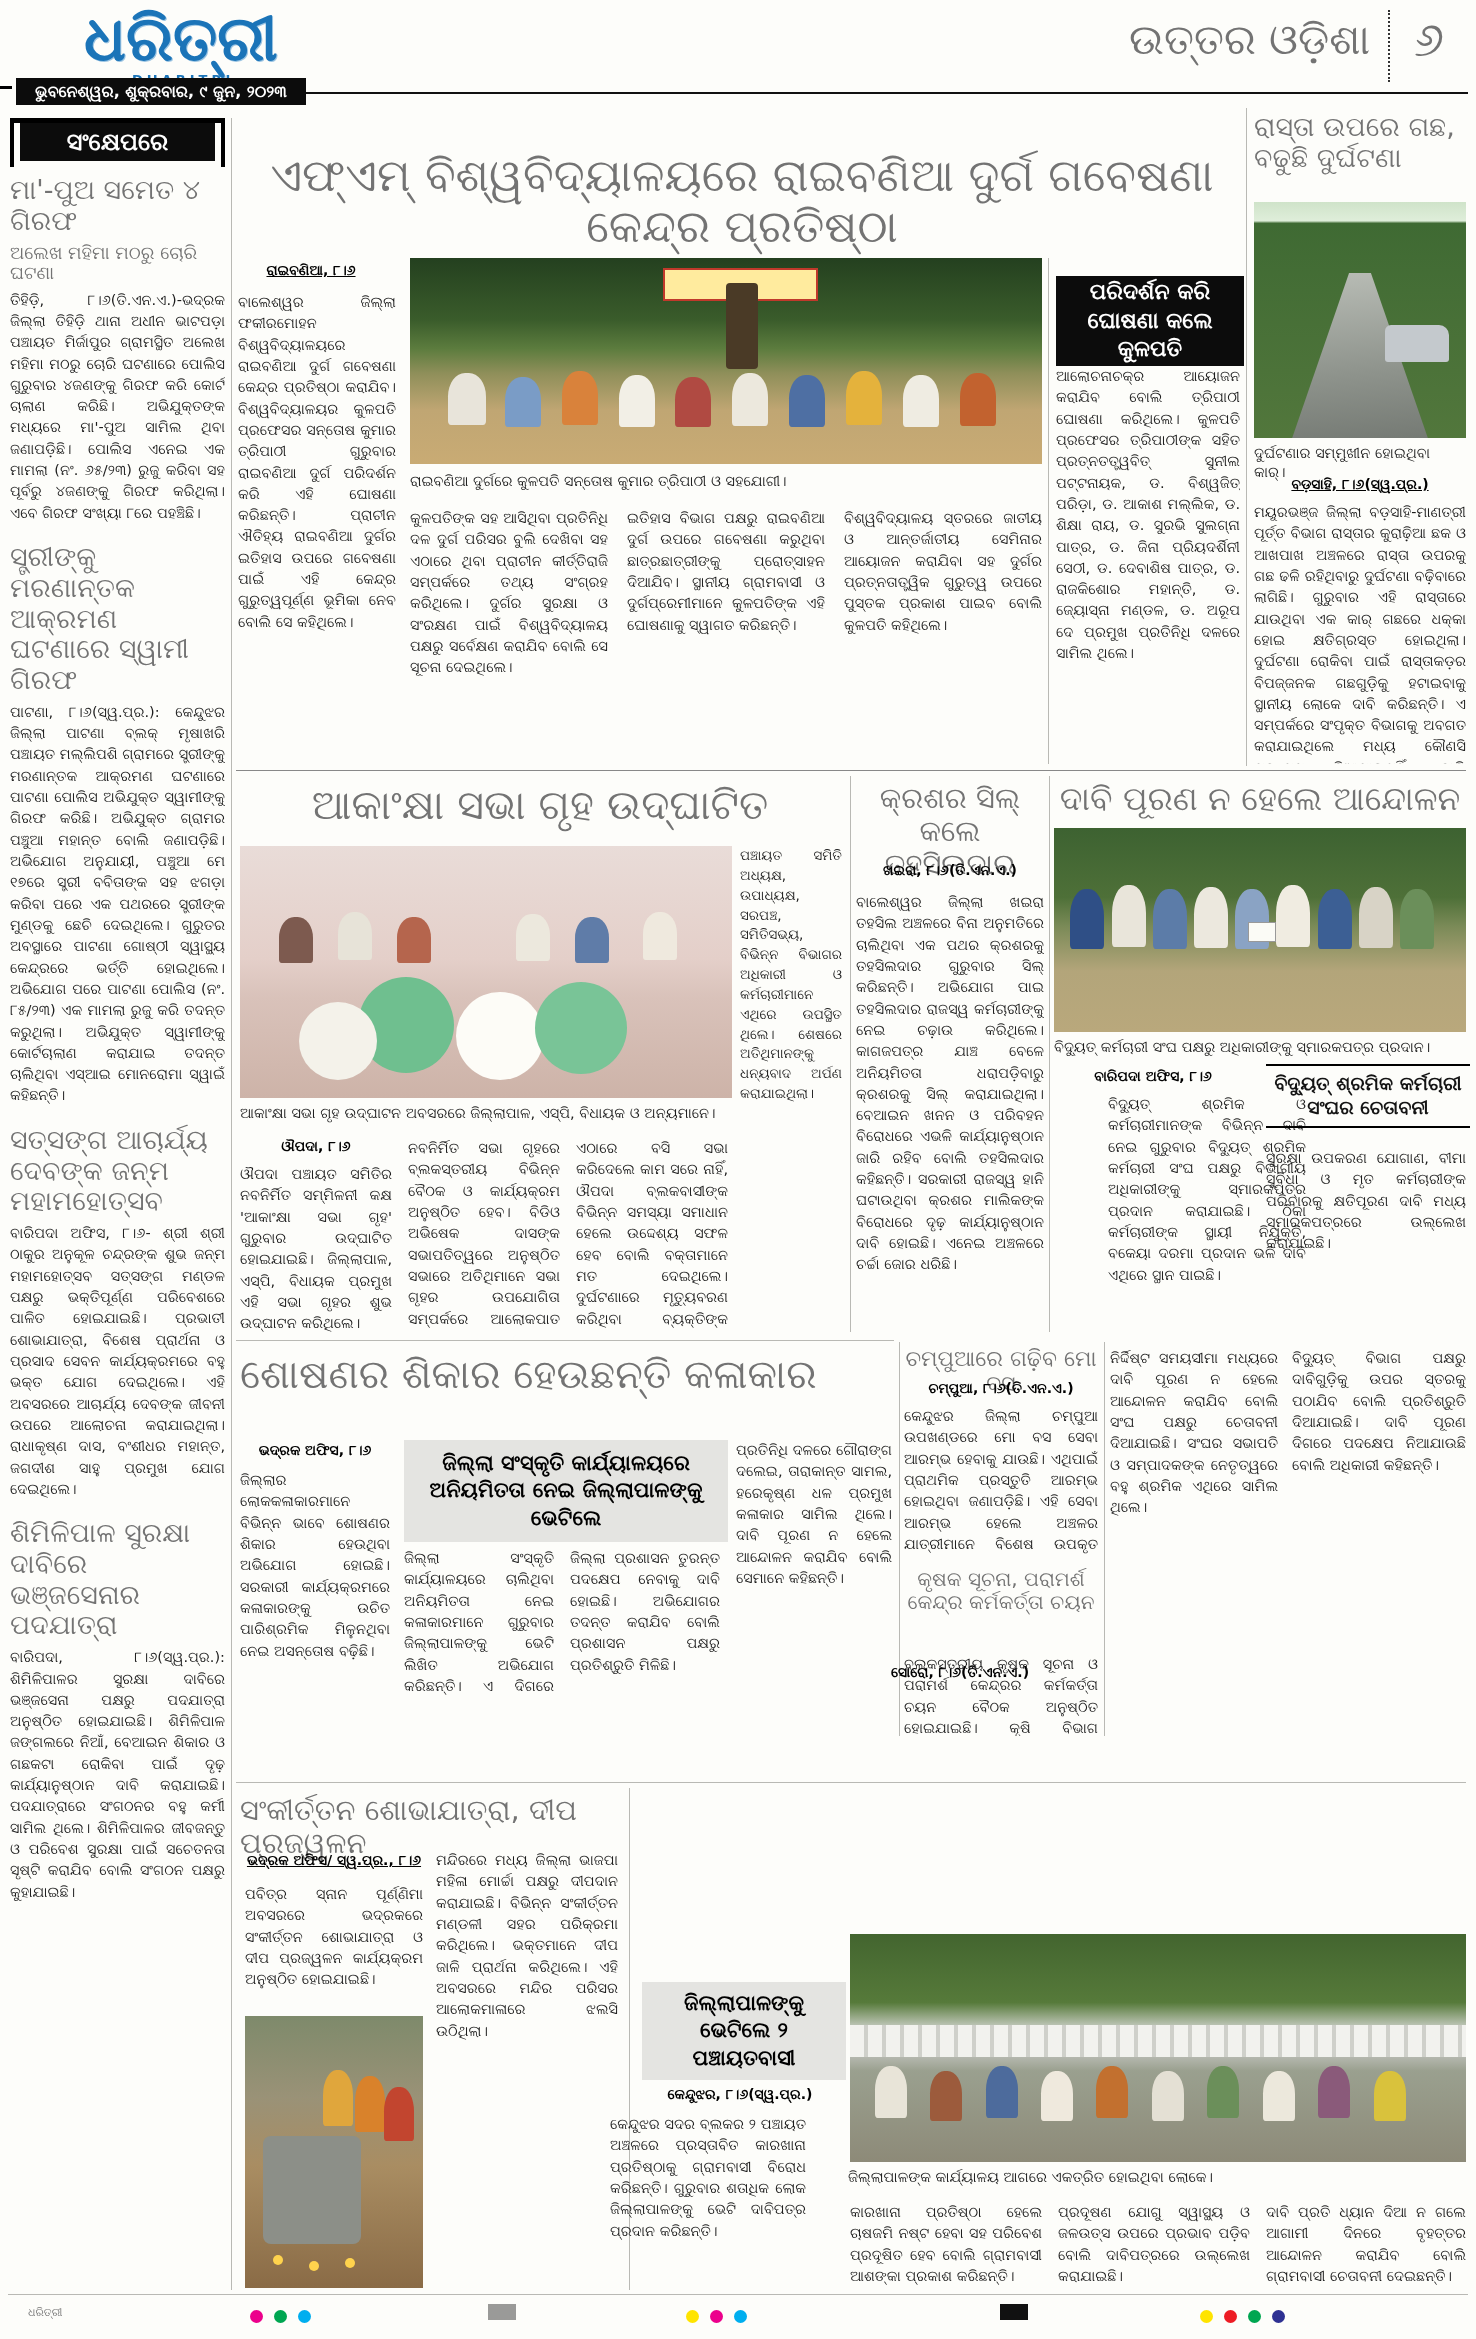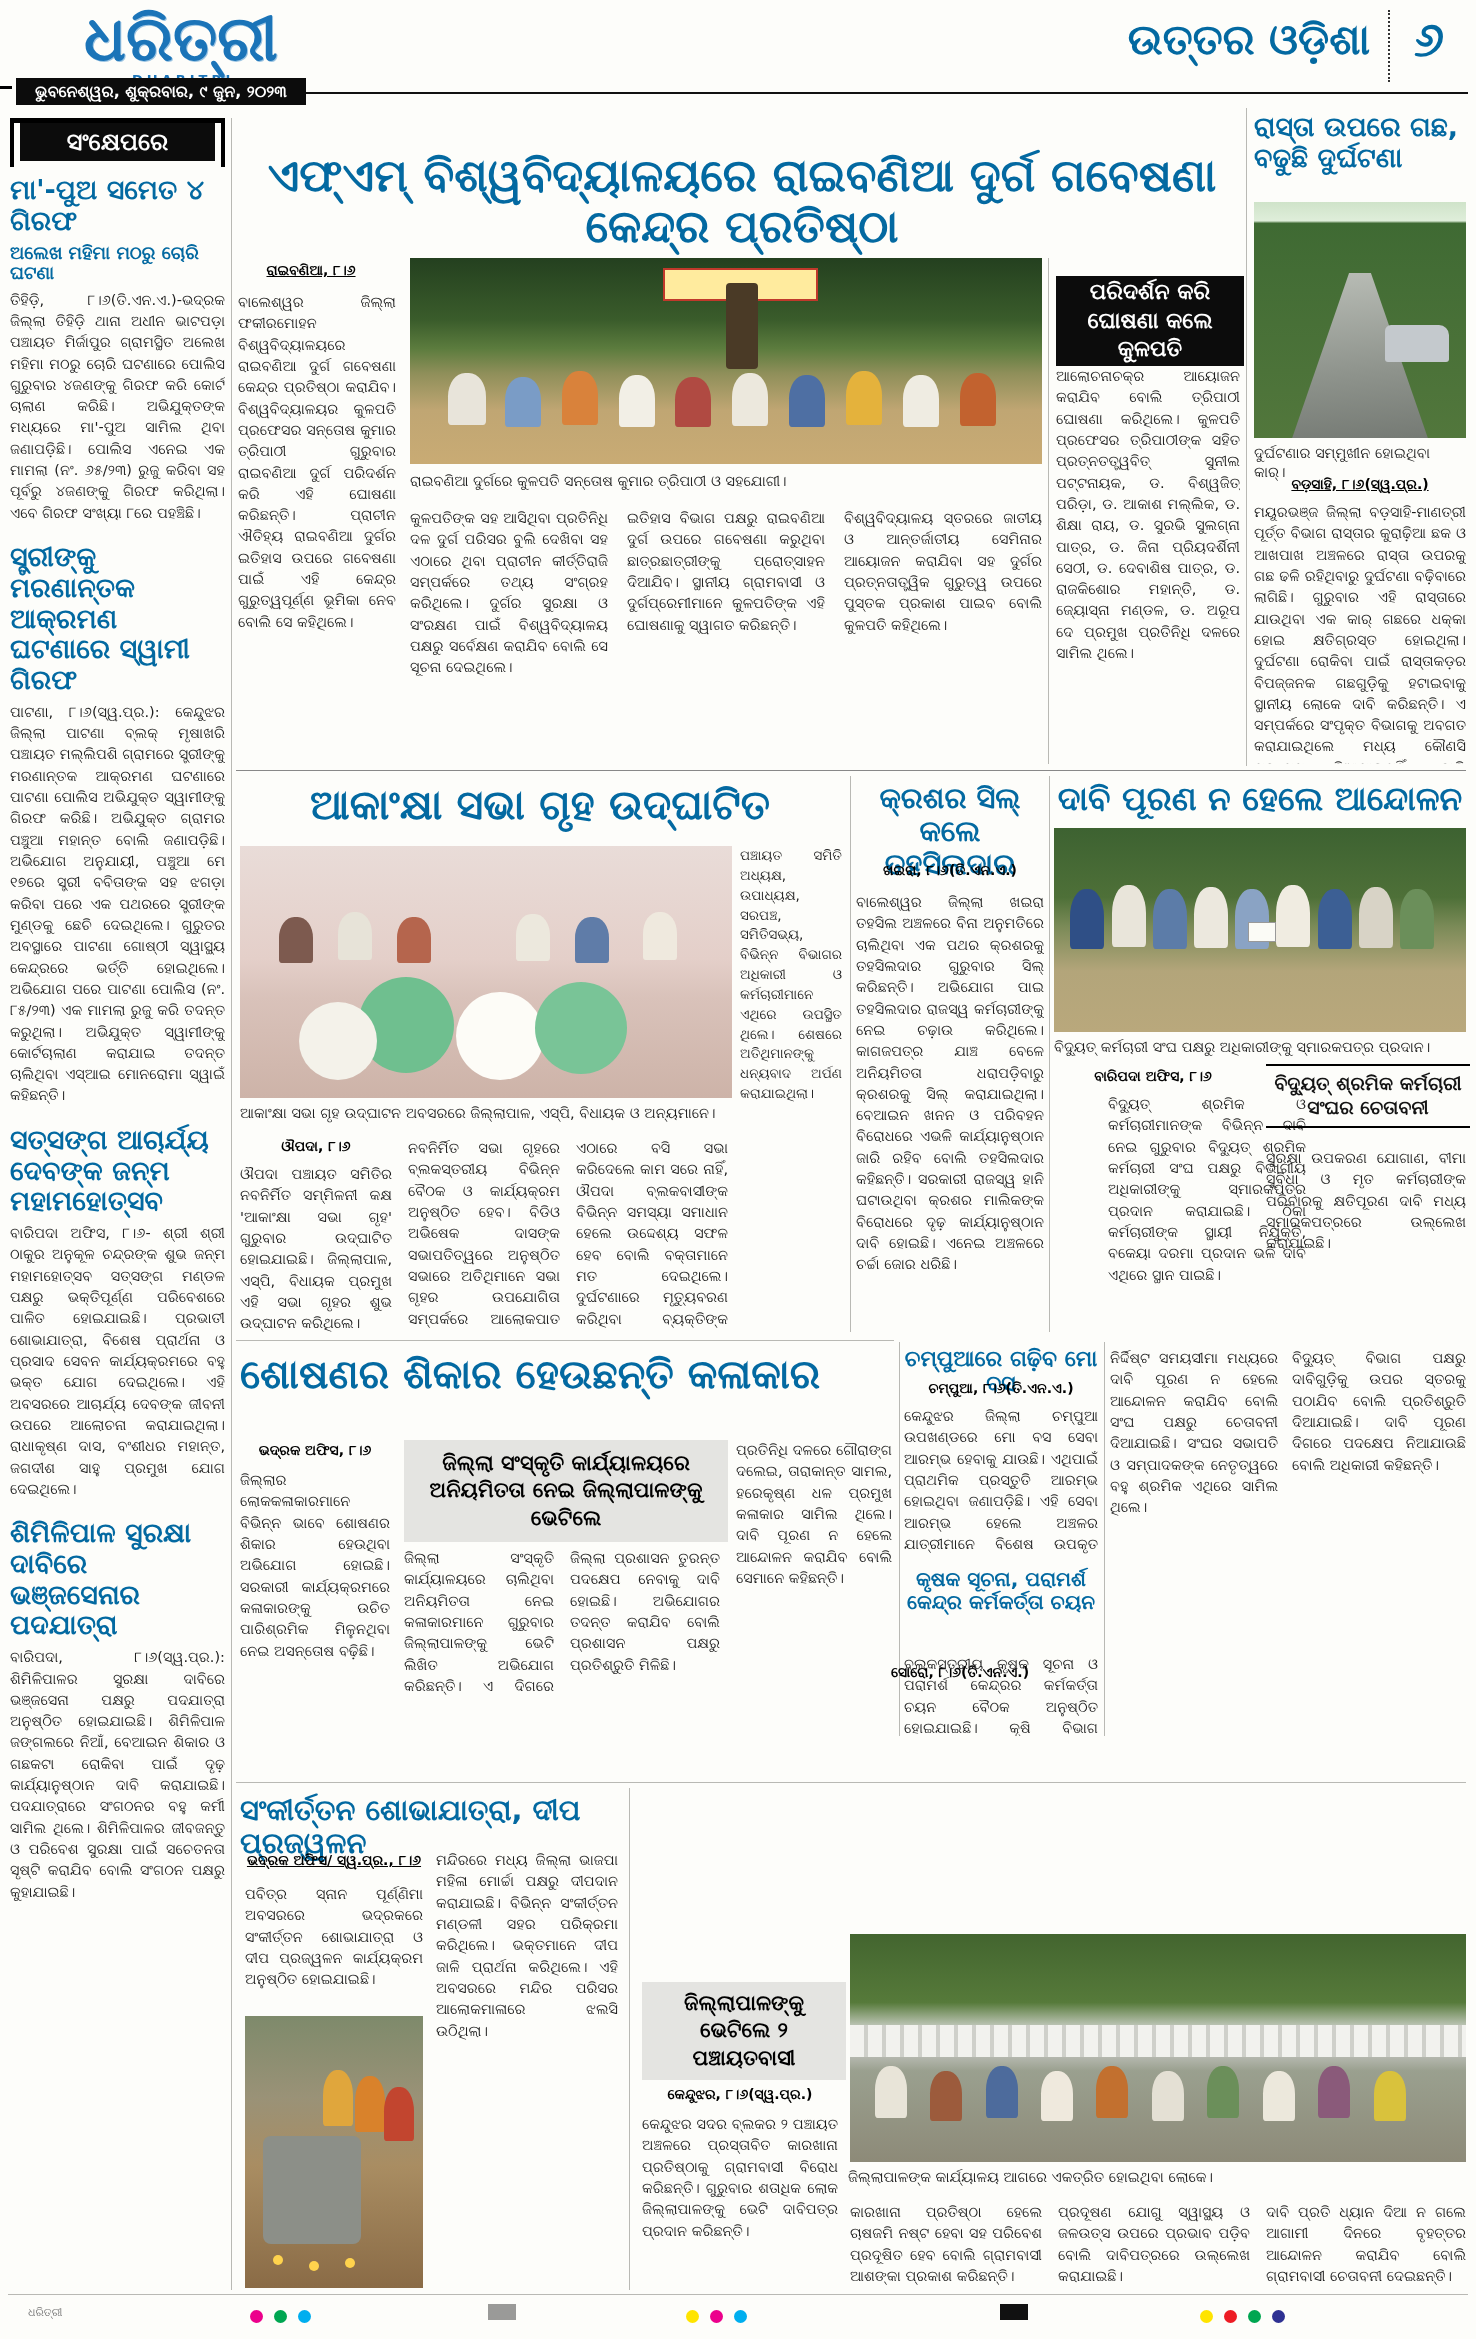--- a/index.html
+++ b/index.html
@@ -1,19 +1,19 @@
 <!DOCTYPE html>
 <html><head>
 <meta charset="utf-8">
 <style>
   html,body{margin:0;padding:0;background:#e8e8e4;}
   .page{position:relative;width:1476px;height:2339px;margin:0 auto;background:#fdfdfa;
         font-family:"DejaVu Sans",sans-serif;color:#141414;overflow:hidden;}
   .abs{position:absolute;}
-  .hl{font-weight:bold;color:#0369a1;line-height:1.14;}
+  .hl{font-weight:normal;color:#737373;line-height:1.14;}
   .bd{font-size:14.5px;line-height:1.47;text-align:justify;color:#1c1c1c;overflow:hidden;}
   .by{font-weight:bold;font-size:14px;text-align:center;color:#000;}
   .cap{font-size:14.5px;color:#1c1c1c;line-height:1.3;}
   .ctr{text-align:center;}
   .vr{width:1px;background:#b9b9b4;}
   .hrl{height:2px;background:#111;}
   .hrt{height:1px;background:#b9b9b4;}
   .blackbox{background:#0c0c0c;color:#fff;font-weight:bold;display:flex;align-items:center;justify-content:center;text-align:center;}
   .graybox{background:#e4e4e1;color:#000;font-weight:bold;display:flex;align-items:center;justify-content:center;text-align:center;}
   .photo{position:absolute;overflow:hidden;}
@@ -201,21 +201,21 @@
     <div class="abs" style="left:16%;top:88%;width:10px;height:10px;border-radius:50%;background:#ffd34d;"></div>
     <div class="abs" style="left:36%;top:90%;width:10px;height:10px;border-radius:50%;background:#ffd34d;"></div>
     <div class="abs" style="left:56%;top:89%;width:10px;height:10px;border-radius:50%;background:#ffd34d;"></div>
   </div>
 
   <div class="abs vr" style="left:629px;top:1788px;height:502px;"></div>
   <div class="abs graybox" style="left:642px;top:1982px;width:196px;height:90px;font-size:21px;line-height:1.3;padding:4px;">
     <span>ଜିଲ୍ଲାପାଳଙ୍କୁ ଭେଟିଲେ ୨ ପଞ୍ଚାୟତବାସୀ</span>
   </div>
   <div class="abs by" style="left:642px;top:2086px;width:196px;">କେନ୍ଦୁଝର, ୮।୬(ସ୍ୱ.ପ୍ର.)</div>
-  <div class="abs bd" style="left:642px;top:2114px;width:196px;height:176px;">କେନ୍ଦୁଝର ସଦର ବ୍ଲକର ୨ ପଞ୍ଚାୟତ ଅଞ୍ଚଳରେ ପ୍ରସ୍ତାବିତ କାରଖାନା ପ୍ରତିଷ୍ଠାକୁ ଗ୍ରାମବାସୀ ବିରୋଧ କରିଛନ୍ତି। ଗୁରୁବାର ଶତାଧିକ ଲୋକ ଜିଲ୍ଲାପାଳଙ୍କୁ ଭେଟି ଦାବିପତ୍ର ପ୍ରଦାନ କରିଛନ୍ତି।</div>
+  <div class="abs bd" style="left:610px;top:2114px;width:196px;height:176px;">କେନ୍ଦୁଝର ସଦର ବ୍ଲକର ୨ ପଞ୍ଚାୟତ ଅଞ୍ଚଳରେ ପ୍ରସ୍ତାବିତ କାରଖାନା ପ୍ରତିଷ୍ଠାକୁ ଗ୍ରାମବାସୀ ବିରୋଧ କରିଛନ୍ତି। ଗୁରୁବାର ଶତାଧିକ ଲୋକ ଜିଲ୍ଲାପାଳଙ୍କୁ ଭେଟି ଦାବିପତ୍ର ପ୍ରଦାନ କରିଛନ୍ତି।</div>
 
   <div class="photo" style="left:850px;top:1934px;width:616px;height:228px;
        background:linear-gradient(180deg,#43652f 0%,#567a3a 30%,#cfd2cb 42%,#bdbfb8 52%,#9aa08f 60%,#8d8a78 100%);">
     <div class="abs" style="left:0;top:40%;width:100%;height:14%;background:repeating-linear-gradient(90deg,#f2f2ee 0 14px,#cfd0ca 14px 18px);"></div>
     <span class="pp" style="left:4%;top:58%;width:32px;height:52px;background:#e8e4d8;"></span>
     <span class="pp" style="left:13%;top:60%;width:32px;height:50px;background:#9c5b3c;"></span>
     <span class="pp" style="left:22%;top:58%;width:32px;height:52px;background:#4d6b9c;"></span>
     <span class="pp" style="left:31%;top:60%;width:32px;height:50px;background:#efe9dd;"></span>
     <span class="pp" style="left:40%;top:58%;width:32px;height:52px;background:#c2702f;"></span>
     <span class="pp" style="left:49%;top:60%;width:32px;height:50px;background:#e4e0d4;"></span>

